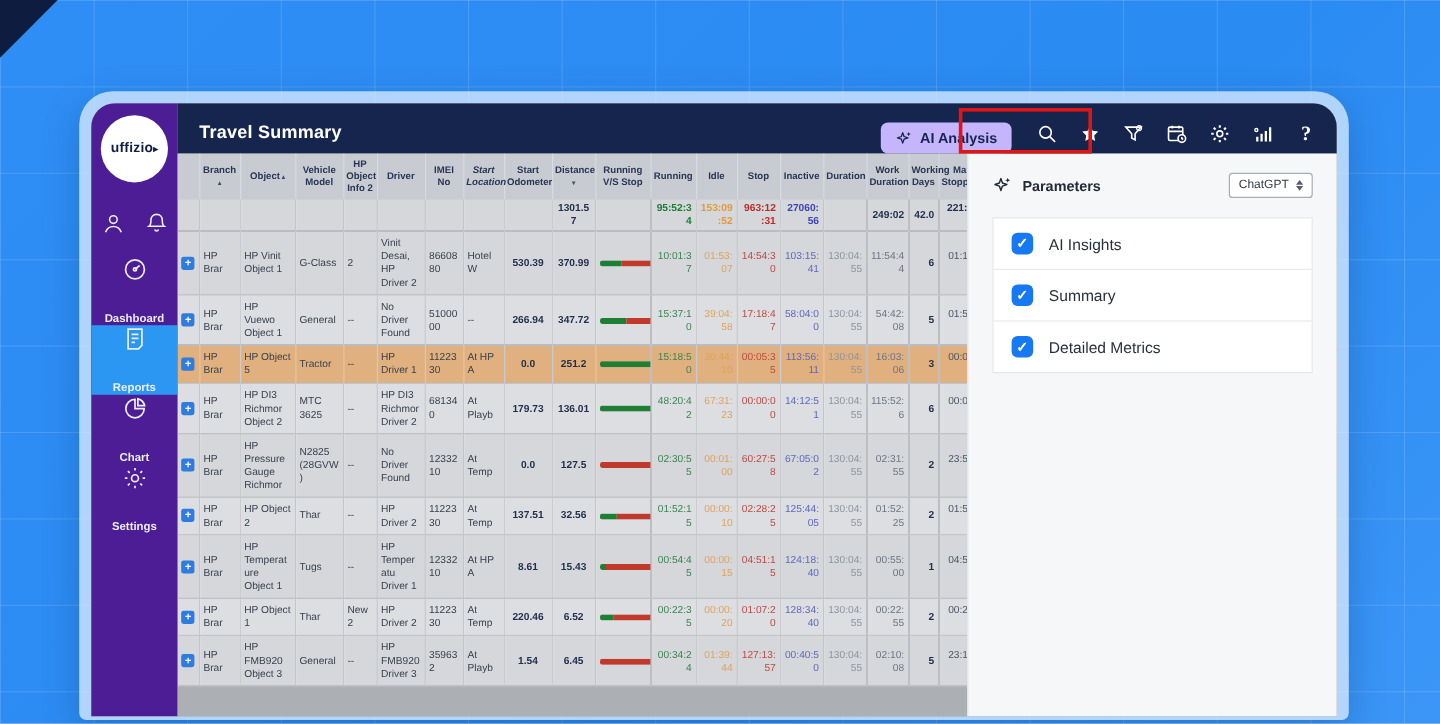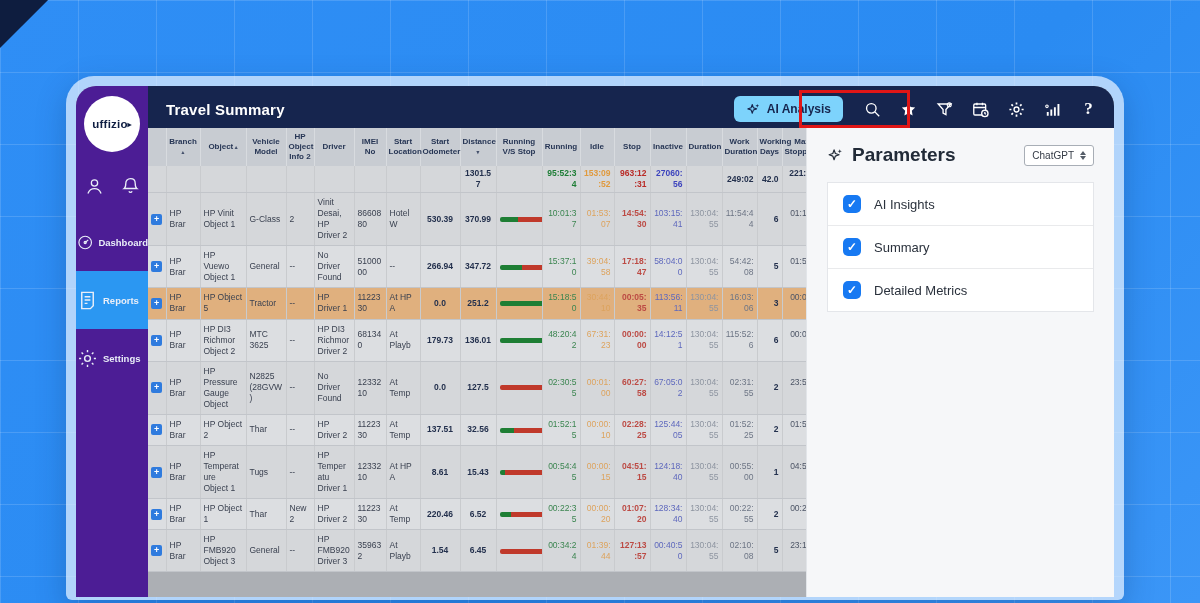--- a/index.html
+++ b/index.html
@@ -27,33 +27,33 @@
   
   .sidebar { width:72px; background:#4c1d95; flex:none; display:flex;
     flex-direction:column; align-items:center; }
   .logo { width:56px; height:56px; border-radius:50%; background:#ffffff;
     margin-top:10px; display:flex; align-items:center; justify-content:center; }
   .logo span { font-size:11.5px; font-weight:bold; color:#0f1e42; letter-spacing:0.2px; }
   .logo b { font-size:8px; color:#0f1e42; }
   .mini-icons { display:flex; gap:15px; margin-top:24px; }
   .mini-icons svg { width:21px; height:21px; stroke:#e9eef8; fill:none; stroke-width:1.5; cursor:pointer; }
   .nav { margin-top:16px; width:100%; display:flex; flex-direction:column; }
-  .nav-item { height:58px; width:100%; display:flex; flex-direction:row;
-    align-items:center; justify-content:flex-start; gap:4px; cursor:pointer; }
+  .nav-item { height:58px; width:100%; display:flex; flex-direction:column;
+    align-items:center; justify-content:space-between; gap:4px; cursor:pointer; }
   .nav-item svg { width:23px; height:23px; stroke:#e9eef8; fill:none; stroke-width:1.5; }
   .nav-item .lbl { font-size:9.5px; color:#e9eef8; font-weight:600; }
   .nav-item.active { background:#2b97f2; }
 
   
   .main { flex:1; display:flex; flex-direction:column; min-width:0; }
   .topbar { height:42px; background:#16254e; flex:none; display:flex;
-    align-items:center; padding:4px 16px 0 18px; }
+    align-items:flex-start; padding:16px 16px 0 18px; }
   .topbar h1 { color:#ffffff; font-size:15px; font-weight:bold; letter-spacing:0.2px; }
   .topbar .spacer { flex:1; }
-  .ai-btn { display:flex; align-items:center; gap:6px; background:#7dd3fc;
+  .ai-btn { display:flex; align-items:center; gap:6px; background:#c4b5fd;
     border:none; border-radius:6px; height:26px; padding:0 12px; cursor:pointer; }
   .ai-btn svg { width:15px; height:15px; }
   .ai-btn span { font-size:12px; font-weight:bold; color:#16254e; }
   .tool-icons { display:flex; align-items:center; gap:17px; margin-left:20px; }
   .tool-icons .ticon { width:19px; height:19px; display:flex; align-items:center;
     justify-content:center; cursor:pointer; }
   .tool-icons svg { width:19px; height:19px; stroke:#ffffff; fill:none; stroke-width:1.7; }
   .tool-icons .qm { color:#ffffff; font-size:17px; font-weight:bold; font-family:"Liberation Serif",serif; }
 
   
@@ -74,42 +74,42 @@
   tbody tr.hl td { background:#e0b07e; }
   .expand-btn { display:inline-block; width:11px; height:11px; background:#2f7bde;
     color:#ffffff; font-size:9px; line-height:11px; text-align:center;
     border-radius:2px; cursor:pointer; font-weight:bold; }
   .c-expand { text-align:center; }
   .c-branch,.c-object,.c-vehicle_model,.c-hp_object_info_2,.c-driver,
   .c-imei_no,.c-start_location { text-align:left; color:#3a4150; }
   .c-start_odometer,.c-distance { text-align:center; font-weight:bold; color:#23304d; }
   .c-running { text-align:right; color:#3b8550; }
   .c-idle { text-align:right; color:#dda35d; }
-  .c-stop { text-align:right; color:#bc4a44;font-weight:bold; }
+  .c-stop { text-align:right; color:#bc4a44; }
   .c-inactive { text-align:right; color:#5e68bd; }
   .c-duration { text-align:right; color:#8d94a0; }
   .c-work_duration { text-align:right; color:#6d7585; }
   .c-working_days { text-align:right; font-weight:bold; color:#23304d; }
   .c-max_stoppage { text-align:right; color:#4d5566; }
   tr.totals .c-running { color:#1d7d35; }
   tr.totals .c-idle { color:#e09a3e; }
   tr.totals .c-stop { color:#b92b27; }
   tr.totals .c-inactive { color:#3c43bd; }
   tr.totals .c-work_duration,tr.totals .c-max_stoppage { color:#23304d; }
   .bar { display:inline-flex; width:44px; height:5px; border-radius:2px;
     overflow:hidden; vertical-align:middle; }
   .bar-g { background:#1e7e34; height:100%; }
   .bar-r { background:#c0392b; height:100%; }
   .c-run_vs_stop { text-align:center; }
 
   
   .panel { flex:1; background:#f6f7f9; border-left:1px solid #e2e5e9; min-width:0; }
   .panel-head { display:flex; align-items:center; margin:16px 20px 12px 20px; }
   .panel-head svg { width:17px; height:17px; margin-right:8px; }
-  .panel-head h2 { font-size:19px; font-weight:bold; color:#222b38; flex:1; }
+  .panel-head h2 { font-size:12px; font-weight:bold; color:#222b38; flex:1; }
   .model-select { display:flex; align-items:center; gap:6px; background:#ffffff;
     border:1px solid #a8aeb6; border-radius:3px; height:21px; padding:0 7px;
     cursor:pointer; }
   .model-select span { font-size:10px; color:#333a45; }
   .updown { display:flex; flex-direction:column; gap:1px; }
   .updown i { display:block; width:0; height:0; border-left:3.5px solid transparent;
     border-right:3.5px solid transparent; }
   .updown .up { border-bottom:4px solid #555d68; }
   .updown .dn { border-top:4px solid #555d68; }
   .panel-desc { margin:0 20px; font-size:11.5px; color:#6f7884; line-height:1.5; }
@@ -161,20 +161,27 @@
         </div>
         <div class="nav-item active">
           <svg viewBox="0 0 24 24">
               <path d="M6 3.5h12v14l-3 3H6z"></path>
               <path d="M9 8h6M9 11.5h6M9 15h3"></path>
             </svg>
           <span class="lbl">Reports</span>
         </div>
         <div class="nav-item">
           <svg viewBox="0 0 24 24">
+              <path d="M12 4a8 8 0 1 0 8 8h-8z"></path>
+              <path d="M14.5 3.6a8 8 0 0 1 5.9 5.9h-5.9z"></path>
+            </svg>
+          <span class="lbl">Chart</span>
+        </div>
+        <div class="nav-item">
+          <svg viewBox="0 0 24 24">
               <circle cx="12" cy="12" r="3"></circle>
               <path d="M12 3.2v2.2M12 18.6v2.2M3.2 12h2.2M18.6 12h2.2M5.8 5.8l1.6 1.6M16.6 16.6l1.6 1.6M18.2 5.8l-1.6 1.6M7.4 16.6l-1.6 1.6"></path>
             </svg>
           <span class="lbl">Settings</span>
         </div>
       </nav>
     </aside>
 
     <div class="main">
       <header class="topbar">
@@ -236,21 +243,21 @@
           <table>
             <thead>
                 <tr id="thead-row">
                   <th style="width: 18px;"></th>
                   <th style="width: 34px;">Branch<span class="sort"> ▴</span></th>
                   <th style="width: 46px;">Object<span class="sort"> ▴</span></th>
                   <th style="width: 40px;">Vehicle Model</th>
                   <th style="width: 28px;">HP Object Info 2</th>
                   <th style="width: 40px; margin-left: 35px;">Driver</th>
                   <th style="width: 32px;">IMEI No</th>
-                  <th style="width: 34px;">Start Location</th>
+                  <th style="width: 34px; font-style: italic;">Start Location</th>
                   <th style="width: 40px;">Start Odometer</th>
                   <th style="width: 36px;">Distance<span class="sort"> ▾</span></th>
                   <th style="width: 46px;">Running V/S Stop</th>
                   <th style="width: 38px;">Running</th>
                   <th style="width: 34px;">Idle</th>
                   <th style="width: 36px;">Stop</th>
                   <th style="width: 36px;">Inactive</th>
                   <th style="width: 36px;">Duration</th>
                   <th style="width: 35px;">Work Duration</th>
                   <th style="width: 25px;">Working Days</th>
@@ -373,21 +380,21 @@
                   <td class="c-stop">00:00:00</td>
                   <td class="c-inactive">14:12:51</td>
                   <td class="c-duration">130:04:55</td>
                   <td class="c-work_duration">115:52:6</td>
                   <td class="c-working_days">6</td>
                   <td class="c-max_stoppage">00:00:00</td>
                 </tr>
                 <tr>
                   <td class="c-expand"><span class="expand-btn">+</span></td>
                   <td class="c-branch">HP Brar</td>
-                  <td class="c-object">HP Pressure Gauge Object</td>
+                  <td class="c-object">HP Pressure Gauge Richmor</td>
                   <td class="c-vehicle_model">N2825 (28GVW)</td>
                   <td class="c-hp_object_info_2">--</td>
                   <td class="c-driver">No Driver Found</td>
                   <td class="c-imei_no">1233210</td>
                   <td class="c-start_location">At Temp</td>
                   <td class="c-start_odometer">0.0</td>
                   <td class="c-distance">127.5</td>
                   <td class="c-run_vs_stop"><span class="bar">
                       <span class="bar-g" style="width: 0%;"></span>
                       <span class="bar-r" style="width: 100%;"></span>

